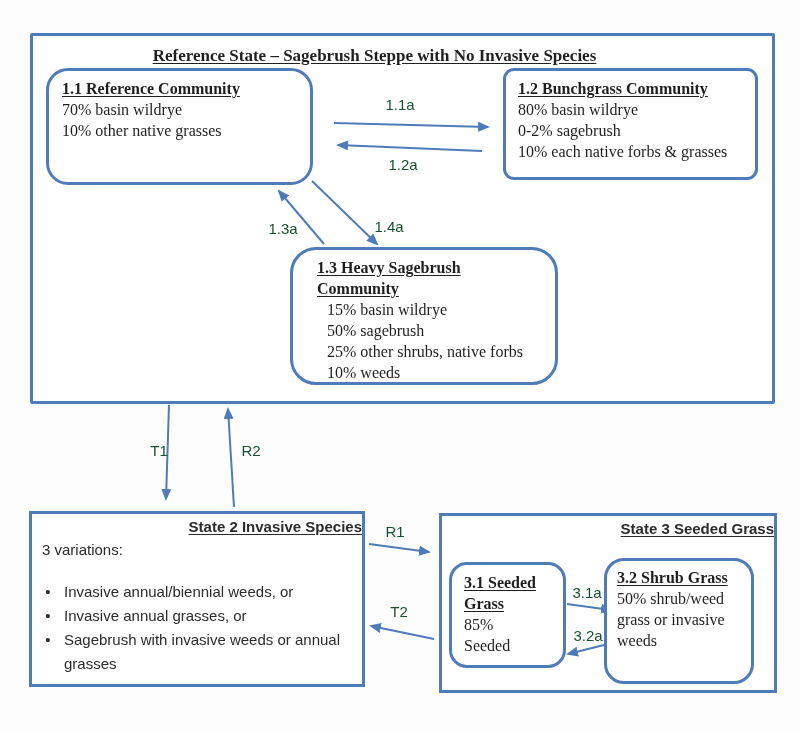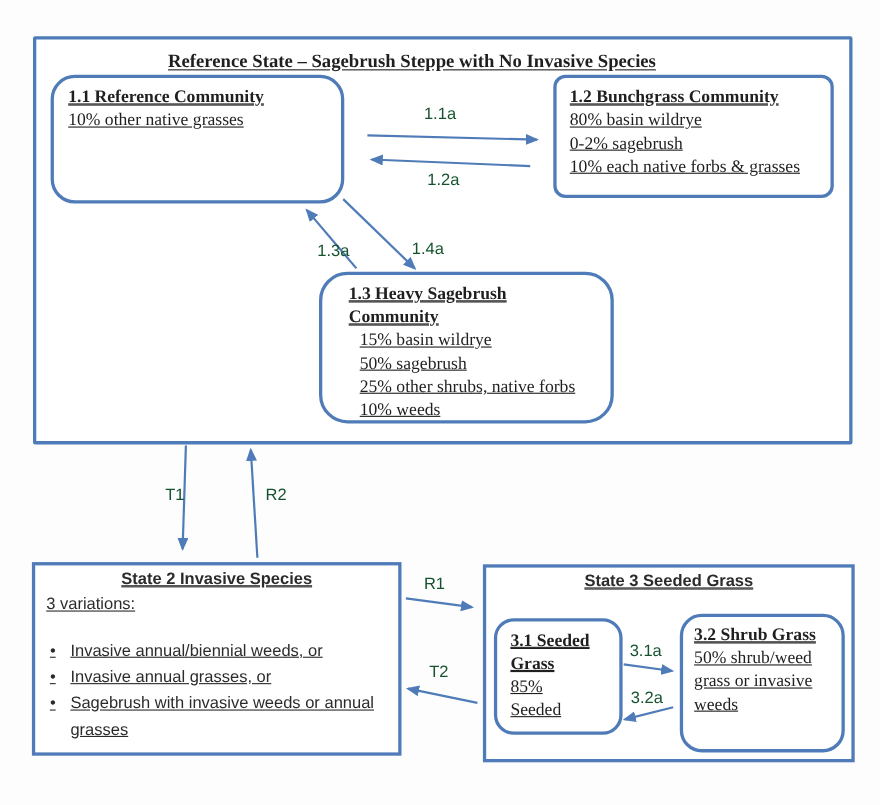--- a/index.html
+++ b/index.html
@@ -2,38 +2,38 @@
 <html><head>
 <meta charset="utf-8">
 <style>
   html,body{margin:0;padding:0;background:#ffffff;}
   .canvas{
     position:relative;width:800px;height:732px;background:#fdfdfd;overflow:hidden;
     font-family:"Liberation Serif", serif;color:#1f1f1f;
   }
   .abs{position:absolute;}
   
-  .stroke{border:3px solid #4f7cb8;background:#ffffff;box-sizing:border-box;text-decoration:underline;}
+  .stroke{border:3px solid #4f7cb8;background:#ffffff;box-sizing:border-box;}
   .rounded{border-radius:22px;}
   .box-outer{left:30px;top:33px;width:745px;height:371px;border-radius:2px;}
   .box-11{left:46px;top:68px;width:267px;height:117px;padding:7px 8px 0 13px;}
   .box-12{left:503px;top:68px;width:255px;height:112px;padding:7px 6px 0 12px;border-radius:11px;}
   .box-13{left:290px;top:247px;width:268px;height:138px;padding:7px 6px 0 24px;border-radius:26px;}
   .box-s2{left:29px;top:511px;width:336px;height:176px;}
   .box-s3{left:439px;top:513px;width:338px;height:180px;}
   .box-31{left:449px;top:562px;width:117px;height:106px;padding:7px 4px 0 12px;border-radius:18px;}
-  .box-32{left:618px;top:558px;width:150px;height:126px;padding:6px 2px 0 10px;border-radius:20px;}
+  .box-32{left:604px;top:558px;width:150px;height:126px;padding:6px 2px 0 10px;border-radius:20px;}
   
   .serif16{font-size:16px;line-height:21px;}
   .serif16 .bt{font-weight:bold;text-decoration:underline;text-underline-offset:2px;}
   .indent{padding-left:10px;}
   .ref-title{left:30px;top:46px;width:689px;text-align:center;font-weight:bold;font-size:17px;}
   .ref-title span{text-decoration:underline;text-underline-offset:2px;}
   .sans{font-family:"Liberation Sans", sans-serif;color:#2b2b2b;}
-  .state-title{display:block;text-align:center;font-weight:bold;font-size:15px;padding-top:4px;}
+  .state-title{display:block;text-align:right;font-weight:bold;font-size:15px;padding-top:4px;}
   .state-title span{text-decoration:underline;text-underline-offset:2px;}
   .s2-intro{font-size:15px;padding:6px 0 0 10px;}
   .s2-list{margin-top:22px;font-size:15px;}
   .s2-li{display:flex;line-height:24px;}
   .s2-li .marker{flex:0 0 32px;text-align:center;}
   .s2-li .btxt{flex:1;padding-right:8px;}
   .lbl{position:absolute;transform:translate(-50%,-50%);font-family:"Liberation Sans",sans-serif;
        font-size:15px;color:#14532d;white-space:nowrap;}
   svg.overlay{position:absolute;left:0;top:0;pointer-events:none;}
   .layer2{z-index:2;} .layer3{z-index:3;} .layer4{z-index:4;} .layer5{z-index:5;}
@@ -87,20 +87,21 @@
       <line x1="234" y1="507" x2="228" y2="409" marker-end="url(#ah)"></line>
       <line x1="369" y1="544" x2="429" y2="552" marker-end="url(#ah)"></line>
       <line x1="434" y1="639" x2="371" y2="626" marker-end="url(#ah)"></line>
       <line x1="567" y1="604" x2="611" y2="610" marker-end="url(#ah)"></line>
       <line x1="612" y1="643" x2="568" y2="654" marker-end="url(#ah)"></line>
     </g>
   </svg>
 
   <div class="abs stroke rounded box-11 serif16 layer4">
     <div class="bt">1.1 Reference Community</div>
+    <div>70% basin wildrye</div>
     <div>10% other native grasses</div>
   </div>
 
   <div class="abs stroke rounded box-12 serif16 layer4">
     <div class="bt">1.2 Bunchgrass Community</div>
     <div>80% basin wildrye</div>
     <div>0-2% sagebrush</div>
     <div>10% each native forbs &amp; grasses</div>
   </div>
 
@@ -122,21 +123,21 @@
 
   <div class="abs stroke box-32 serif16 layer4">
     <div class="bt">3.2 Shrub Grass</div>
     <div>50% shrub/weed</div>
     <div>grass or invasive</div>
     <div>weeds</div>
   </div>
 
   <span class="lbl layer5" style="left:400px;top:104px;">1.1a</span>
   <span class="lbl layer5" style="left:403px;top:164px;">1.2a</span>
-  <span class="lbl layer5" style="left:283px;top:228px;margin-left:20px;">1.3a</span>
+  <span class="lbl layer5" style="left:283px;top:228px;">1.3a</span>
   <span class="lbl layer5" style="left:389px;top:226px;">1.4a</span>
   <span class="lbl layer5" style="left:159px;top:450px;">T1</span>
   <span class="lbl layer5" style="left:251px;top:450px;">R2</span>
   <span class="lbl layer5" style="left:395px;top:531px;">R1</span>
   <span class="lbl layer5" style="left:399px;top:611px;">T2</span>
   <span class="lbl layer5" style="left:587px;top:592px;">3.1a</span>
   <span class="lbl layer5" style="left:588px;top:635px;">3.2a</span>
 
 </div>
 

